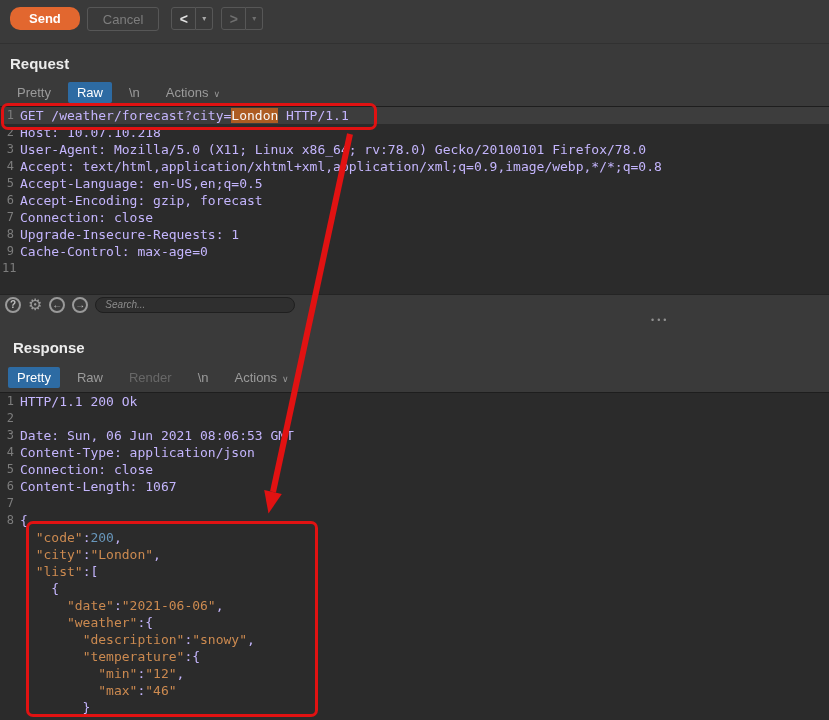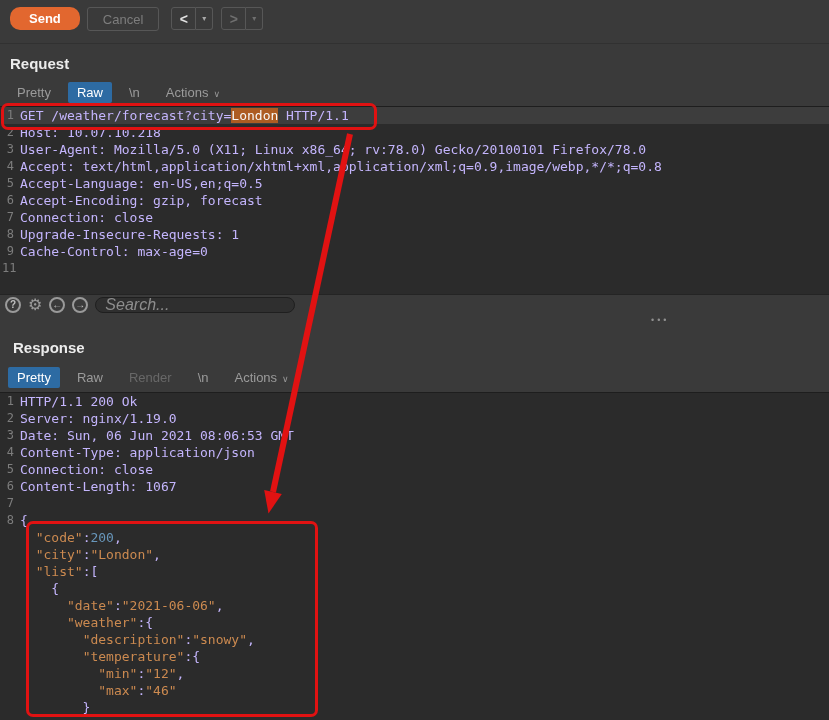--- a/index.html
+++ b/index.html
@@ -51,21 +51,21 @@
   .tk-hl { background:#ad5c22; color:#f7f7f7; }
 
   
   .search-bar { height:20px; flex:none; background:#3a3a3a; border-top:1px solid #242424;
                 display:flex; align-items:center; gap:7px; padding-left:5px; }
   .icon-circle { width:16px; height:16px; border:2px solid #9a9a9a; border-radius:50%;
                  color:#c0c0c0; font-size:10px; font-weight:bold; display:flex;
                  align-items:center; justify-content:center; background:transparent; }
   .icon-gear { color:#9a9a9a; font-size:16px; line-height:16px; background:none; border:none; }
   .search-input { width:200px; height:16px; background:#2f2f2f; border:1px solid #1f1f1f;
-                  border-radius:8px; color:#a9a9a9; font-style:italic; font-size:16px;
+                  border-radius:8px; color:#a9a9a9; font-style:italic; font-size:10px;
                   padding:0 9px; outline:none; }
   .search-input::placeholder { color:#8d8d8d; font-style:italic; }
 
   
   .splitter { height:18px; flex:none; position:relative; }
   .splitter-dots { position:absolute; left:651px; top:1px; color:#8f8f8f; font-size:9px;
                    letter-spacing:3px; }
 
   
   .annot-layer { position:absolute; inset:0; pointer-events:none; z-index:20; }
@@ -170,21 +170,20 @@
     </div>
   </div>
 
   <div class="editor resp">
       <div class="code-line">
         <span class="ln">1</span>
         <span class="code"><span class="tk-p">HTTP/1.1 200 Ok</span></span>
       </div>
       <div class="code-line">
         <span class="ln">2</span>
-        <span class="code"><span class="tk-p">Server: nginx/1.19.0</span></span>
       </div>
       <div class="code-line">
         <span class="ln">3</span>
         <span class="code"><span class="tk-p">Date: Sun, 06 Jun 2021 08:06:53 GMT</span></span>
       </div>
       <div class="code-line">
         <span class="ln">4</span>
         <span class="code"><span class="tk-p">Content-Type: application/json</span></span>
       </div>
       <div class="code-line">

